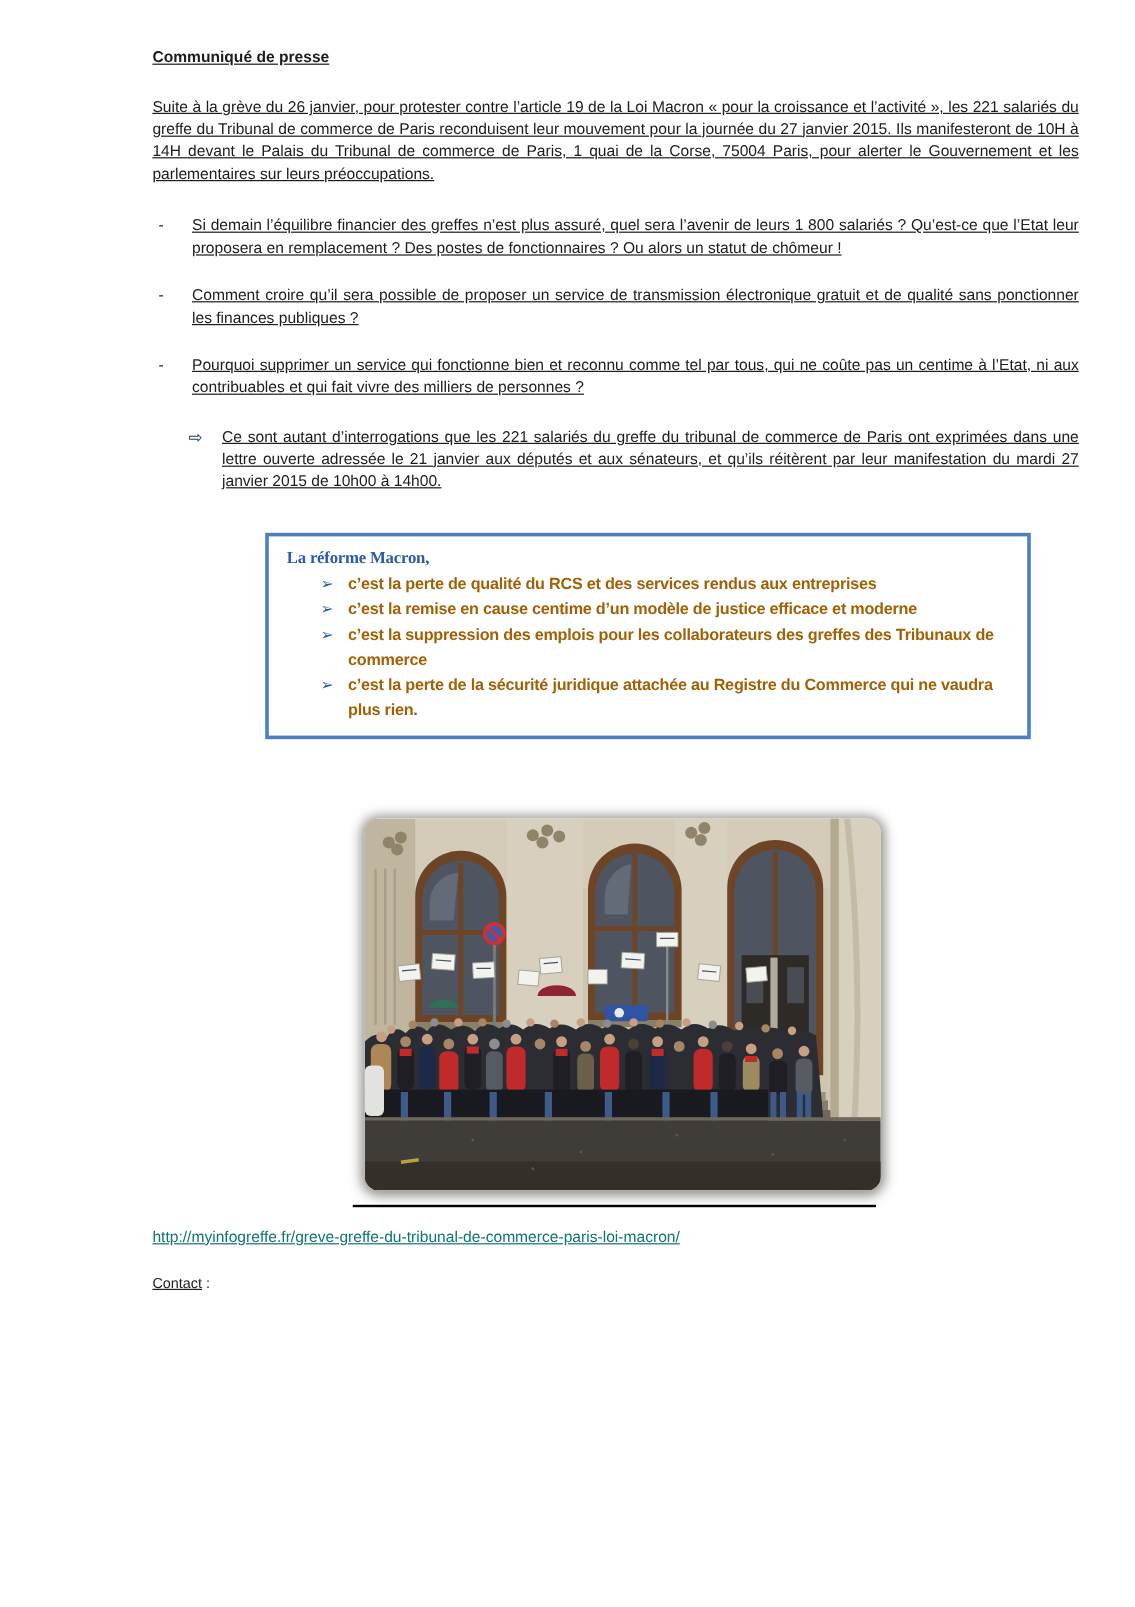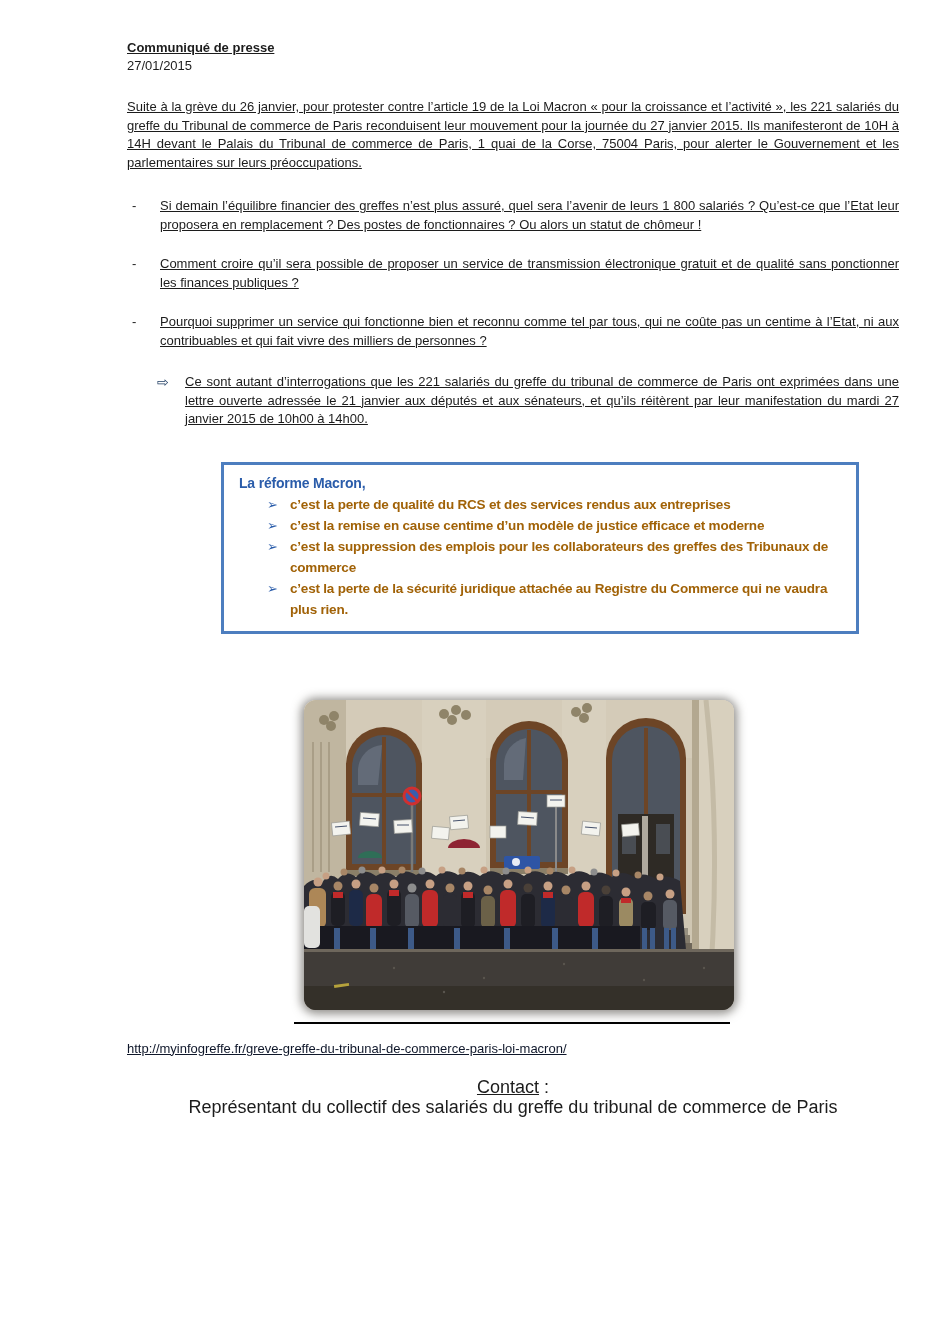--- a/index.html
+++ b/index.html
@@ -12,48 +12,47 @@
   .intro{margin-top:25px;}
   .bullets{margin-top:25px;}
   .b-row{display:flex;margin-bottom:21px;}
   .b-marker{flex:0 0 33px;padding-left:5px;box-sizing:border-box;font-size:13px;line-height:18.5px;}
   .b-text{flex:1;}
   .arrow-row{display:flex;margin:23px 0 0 30px;}
   .arrow-marker{flex:0 0 28px;font-size:14px;line-height:18.5px;color:#17365d;}
   
   .macron-box{margin:33px 0 0 94px;width:638px;box-sizing:border-box;
               border:3px solid #4d7ebf;padding:8px 10px 11px 15px;}
-  .box-title{color:#2a5caa;font-size:14px;font-weight:bold;line-height:21px;letter-spacing:-.2px;}
+  .box-title{color:#2a5caa;font-size:14px;font-weight:bold;line-height:21px;letter-spacing:-.2px;font-family:Liberation Serif, serif;}
   .box-row{display:flex;margin-left:28px;}
   .box-marker{flex:0 0 23px;color:#2a5caa;font-size:13px;line-height:21px;}
   .box-text{flex:1;color:#a16207;font-size:13.5px;font-weight:bold;line-height:21px;letter-spacing:-.2px;}
   
   .photo-frame{margin:66px 0 0 177px;width:430px;height:310px;border-radius:12px;
                overflow:hidden;box-shadow:0 1px 10px 3px rgba(88,84,78,.65);}
   .photo-frame svg{display:block;}
   .photo-line{width:436px;margin:12px 0 0 167px;border-top:2px solid #000;height:0;}
   .link-para{margin-top:16px;font-size:13px;line-height:18.5px;}
-  a.doclink{color:#0f172a;text-decoration:underline;cursor:pointer;}
-  .contact{margin-top:20px;font-size:18px;line-height:19.5px;text-align:center;}
+  a.doclink{color:#0f766e;text-decoration:underline;cursor:pointer;}
+  .contact{margin-top:20px;font-size:12px;line-height:19.5px;}
   .contact-heading{text-decoration:underline;}
   
   .stone{fill:#cfc6b2}.stone-l{fill:#d8d0be}.stone-d{fill:#c0b6a0}
   .frame-b{fill:#6d4526}.glass{fill:#4e5560}.glass-l{fill:#78828f}
   .sign{fill:#f3f3ee;stroke:#9a9a94;stroke-width:.7}
   .skin{fill:#c7a084}.skin2{fill:#a78666}.hairg{fill:#8d8d8d}.haird{fill:#4a4038}
   .red{fill:#c02a2a}.dk{fill:#1e1e24}.dk2{fill:#2c2c33}.navy{fill:#1d2a47}
   .gray{fill:#565a63}.camel{fill:#ad8757}.denim{fill:#3d5a88}.olive{fill:#6b6148}
 </style>
 </head>
 <body>
 
 <div class="page">
 
   <div class="title">Communiqué de presse</div>
-  <div class="date">27/01/2015</div>
 
   <p class="para intro">Suite à la grève du 26 janvier, pour protester contre l’article 19 de la Loi Macron « pour la croissance et l’activité », les 221 salariés du greffe du Tribunal de commerce de Paris reconduisent leur mouvement pour la journée du 27 janvier 2015. Ils manifesteront de 10H à 14H devant le Palais du Tribunal de commerce de Paris, 1 quai de la Corse, 75004 Paris, pour alerter le Gouvernement et les parlementaires sur leurs préoccupations.</p>
 
   <div class="bullets">
     <div class="b-row">
       <div class="b-marker">-</div>
       <div class="b-text para">Si demain l’équilibre financier des greffes n’est plus assuré, quel sera l’avenir de leurs 1 800 salariés ? Qu’est-ce que l’Etat leur proposera en remplacement ? Des postes de fonctionnaires ? Ou alors un statut de chômeur !</div>
     </div>
     <div class="b-row">
       <div class="b-marker">-</div>
@@ -322,16 +321,15 @@
   </div>
 
   <div class="photo-line"></div>
 
   <p class="link-para">
     <a class="doclink">http://myinfogreffe.fr/greve-greffe-du-tribunal-de-commerce-paris-loi-macron/</a>
   </p>
 
   <div class="contact">
     <div><span class="contact-heading">Contact</span><span> :</span></div>
-    <div>Représentant du collectif des salariés du greffe du tribunal de commerce de Paris</div>
   </div>
 
 </div>
 
 </body></html>

